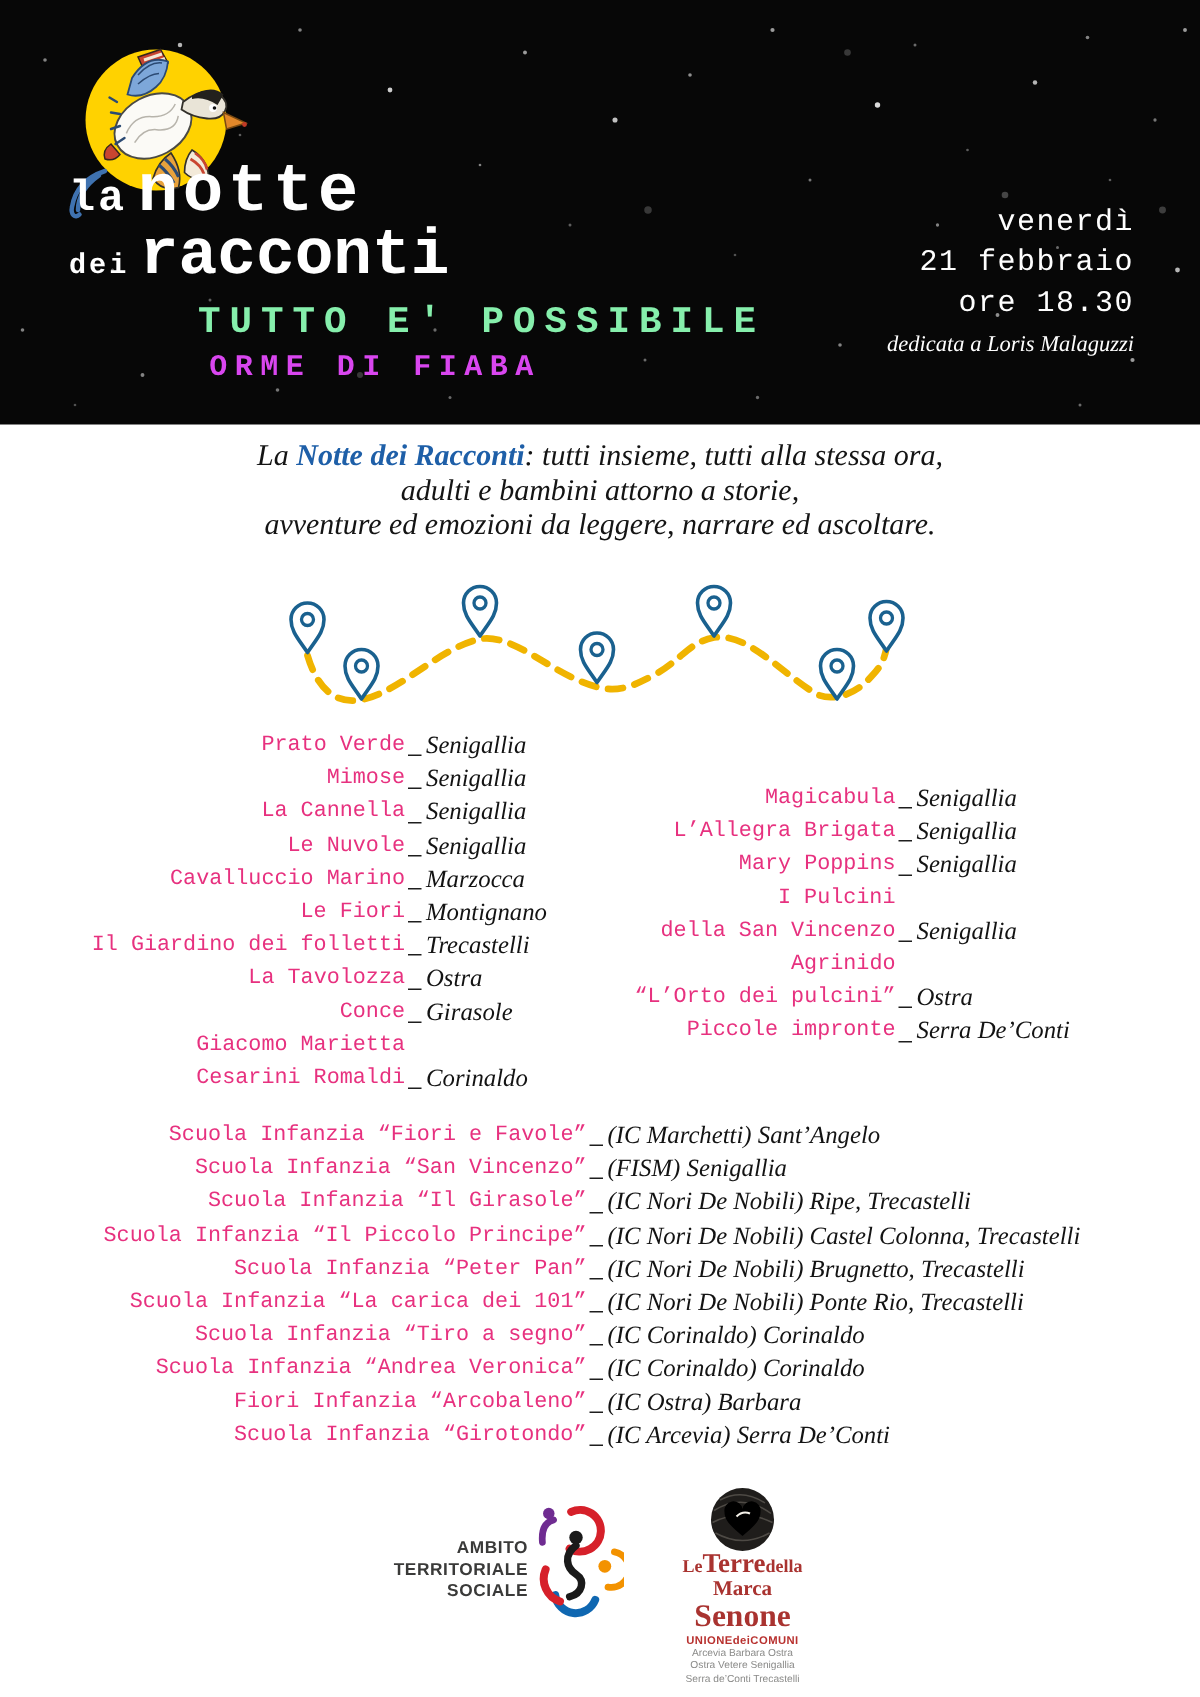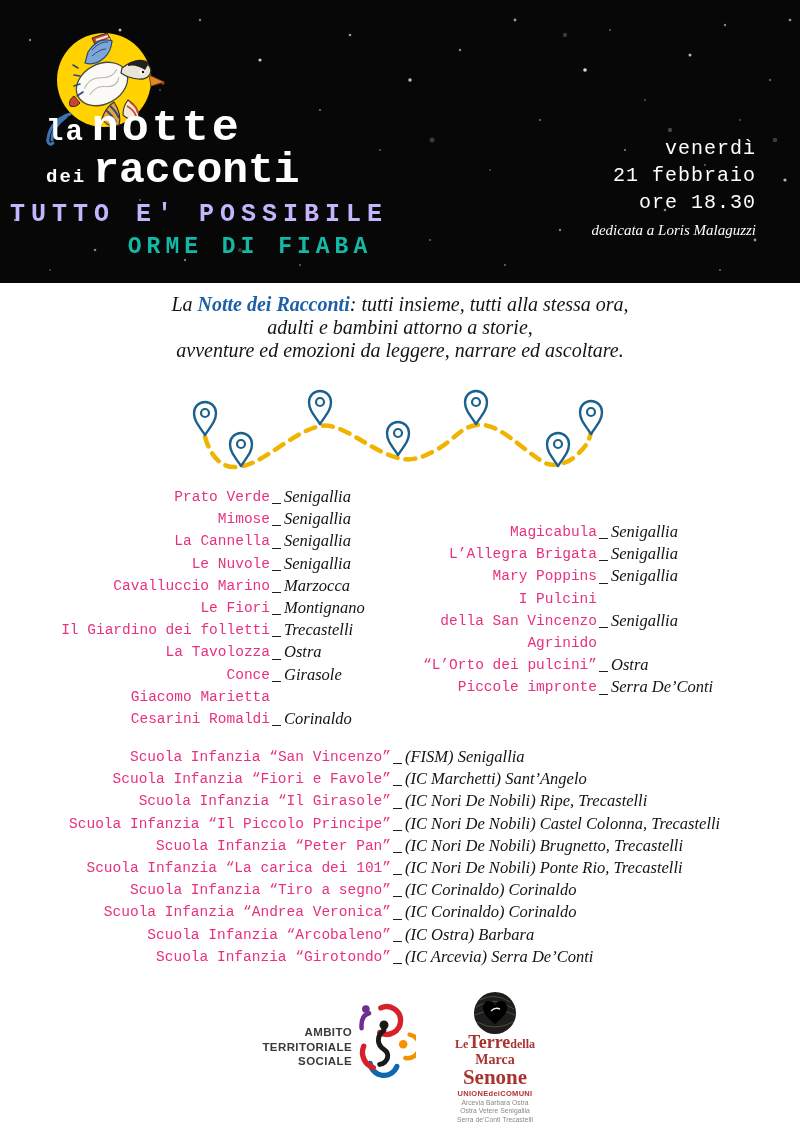--- a/index.html
+++ b/index.html
@@ -9,24 +9,24 @@
   .header{position:absolute;left:0;top:0;width:800px;height:283px;background:#070707;}
   .mono{font-family:"Liberation Mono","DejaVu Sans Mono",monospace;}
   .serif{font-family:"Liberation Serif","DejaVu Serif",serif;}
   .title-line{position:absolute;color:#fff;white-space:nowrap;}
   .title-line.l1{left:46px;top:103px;}
   .title-line.l2{left:46px;top:146px;}
   .t-small{font-size:29px;font-weight:bold;letter-spacing:2px;margin-right:7px;}
   .t-small2{font-size:19px;font-weight:bold;letter-spacing:2px;margin-right:7px;}
   .t-big{font-size:45px;font-weight:bold;letter-spacing:3px;}
   .t-big2{font-size:43px;font-weight:bold;letter-spacing:0px;}
-  .tagline1{position:absolute;left:10px;top:200px;width:500px;text-align:left;
-            color:#c4b5fd;font-size:25px;font-weight:bold;letter-spacing:6px;white-space:nowrap;}
+  .tagline1{position:absolute;left:10px;top:200px;width:500px;text-align:right;
+            color:#86efac;font-size:25px;font-weight:bold;letter-spacing:6px;white-space:nowrap;}
   .tagline2{position:absolute;left:10px;top:234px;width:480px;text-align:center;
-            color:#14b8a6;font-size:23px;font-weight:bold;letter-spacing:5px;white-space:nowrap;}
+            color:#d946ef;font-size:20px;font-weight:bold;letter-spacing:5px;white-space:nowrap;}
   .dateblock{position:absolute;top:135px;right:44px;text-align:right;color:#fefefe;
              font-size:20px;line-height:27px;letter-spacing:1px;}
   .dedication{font-family:"Liberation Serif","DejaVu Serif",serif;font-style:italic;
               font-size:15px;letter-spacing:0;margin-top:5px;line-height:18px;}
   
   .intro{position:absolute;left:0;top:293px;width:800px;text-align:center;
          font-style:italic;font-size:20px;line-height:23px;color:#141414;}
   .intro .hl{color:#1e5fa8;font-weight:bold;}
   
   .wave{position:absolute;left:168px;top:382px;}
@@ -274,30 +274,30 @@
       </div>
     <div class="row">
         <span class="vname">Piccole impronte</span>
         <span class="sep"></span>
         <span class="vloc">Serra De’Conti</span>
       </div>
   </div>
 
   <div class="list schools">
     <div class="row">
+        <span class="vname">Scuola Infanzia “Fiori e Favole”</span>
+        <span class="sep"></span>
+        <span class="vloc">(IC Marchetti) Sant’Angelo</span>
+      </div>
+    <div class="row">
         <span class="vname">Scuola Infanzia “San Vincenzo”</span>
         <span class="sep"></span>
         <span class="vloc">(FISM) Senigallia</span>
       </div>
     <div class="row">
-        <span class="vname">Scuola Infanzia “Fiori e Favole”</span>
-        <span class="sep"></span>
-        <span class="vloc">(IC Marchetti) Sant’Angelo</span>
-      </div>
-    <div class="row">
         <span class="vname">Scuola Infanzia “Il Girasole”</span>
         <span class="sep"></span>
         <span class="vloc">(IC Nori De Nobili) Ripe, Trecastelli</span>
       </div>
     <div class="row">
         <span class="vname">Scuola Infanzia “Il Piccolo Principe”</span>
         <span class="sep"></span>
         <span class="vloc">(IC Nori De Nobili) Castel Colonna, Trecastelli</span>
       </div>
     <div class="row">
@@ -314,21 +314,21 @@
         <span class="vname">Scuola Infanzia “Tiro a segno”</span>
         <span class="sep"></span>
         <span class="vloc">(IC Corinaldo) Corinaldo</span>
       </div>
     <div class="row">
         <span class="vname">Scuola Infanzia “Andrea Veronica”</span>
         <span class="sep"></span>
         <span class="vloc">(IC Corinaldo) Corinaldo</span>
       </div>
     <div class="row">
-        <span class="vname">Scuola Infanzia “Arcobaleno”</span>
+        <span class="vname">Fiori Infanzia “Arcobaleno”</span>
         <span class="sep"></span>
         <span class="vloc">(IC Ostra) Barbara</span>
       </div>
     <div class="row">
         <span class="vname">Scuola Infanzia “Girotondo”</span>
         <span class="sep"></span>
         <span class="vloc">(IC Arcevia) Serra De’Conti</span>
       </div>
   </div>
 

